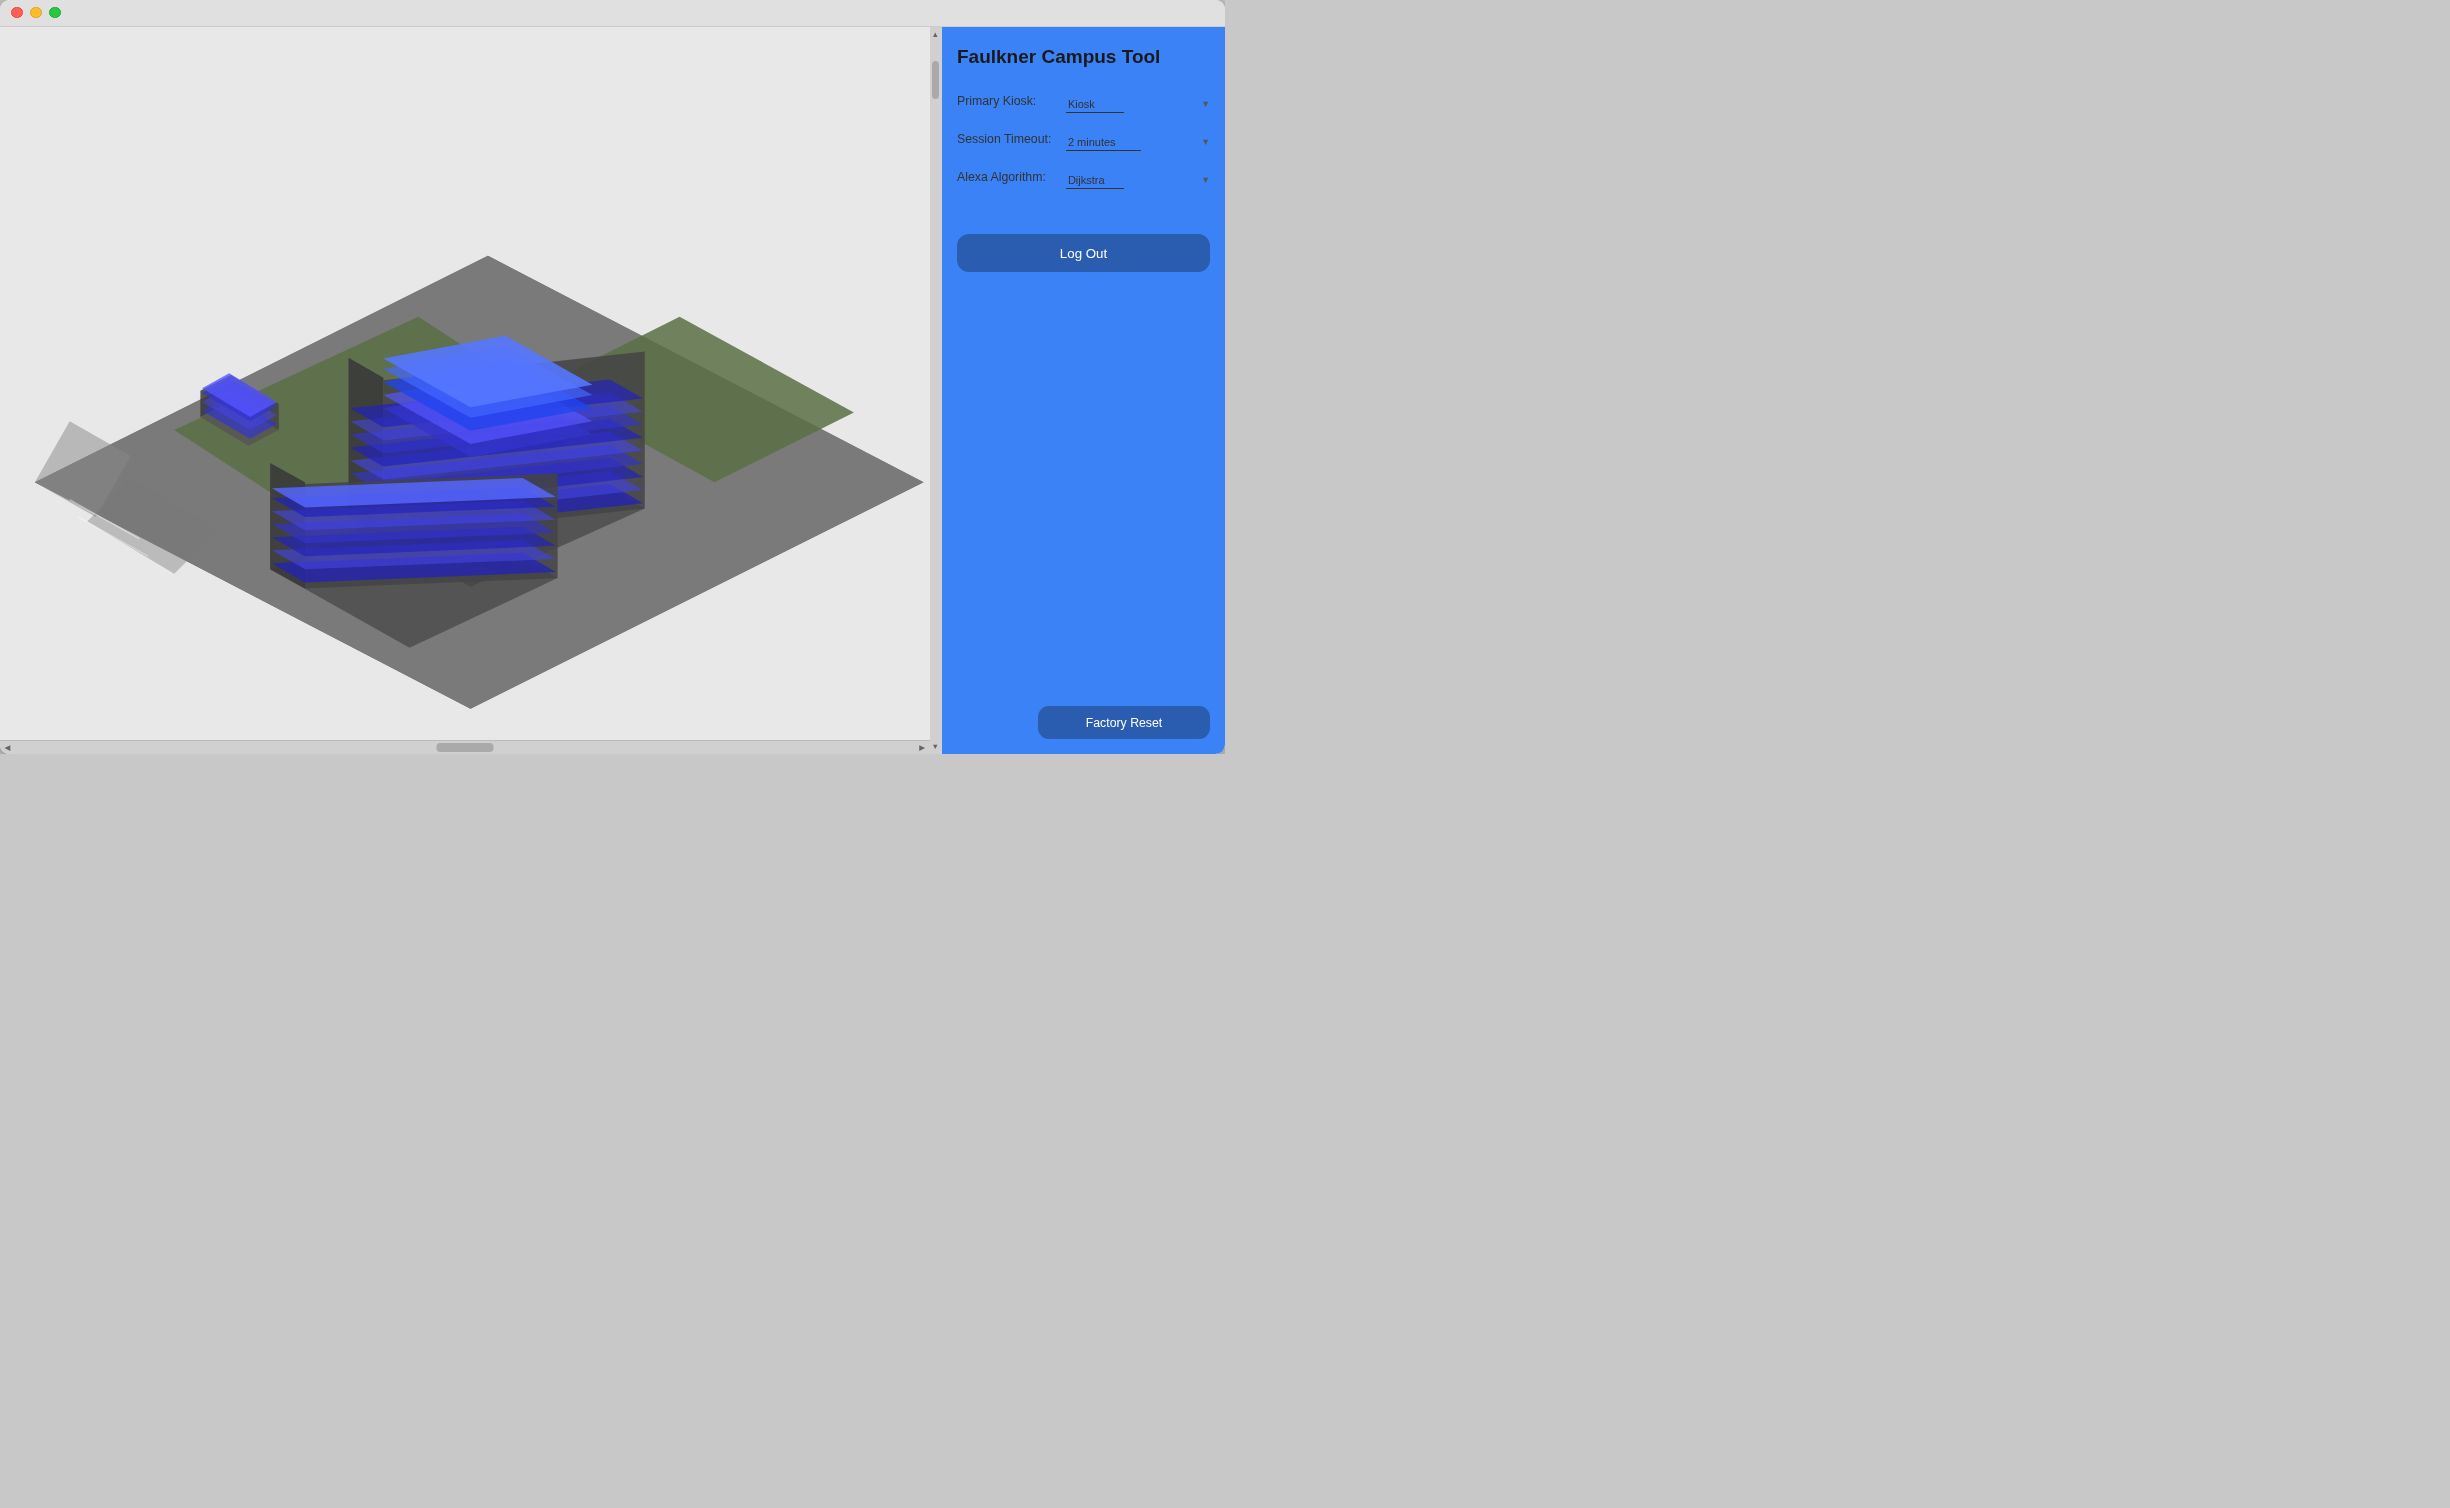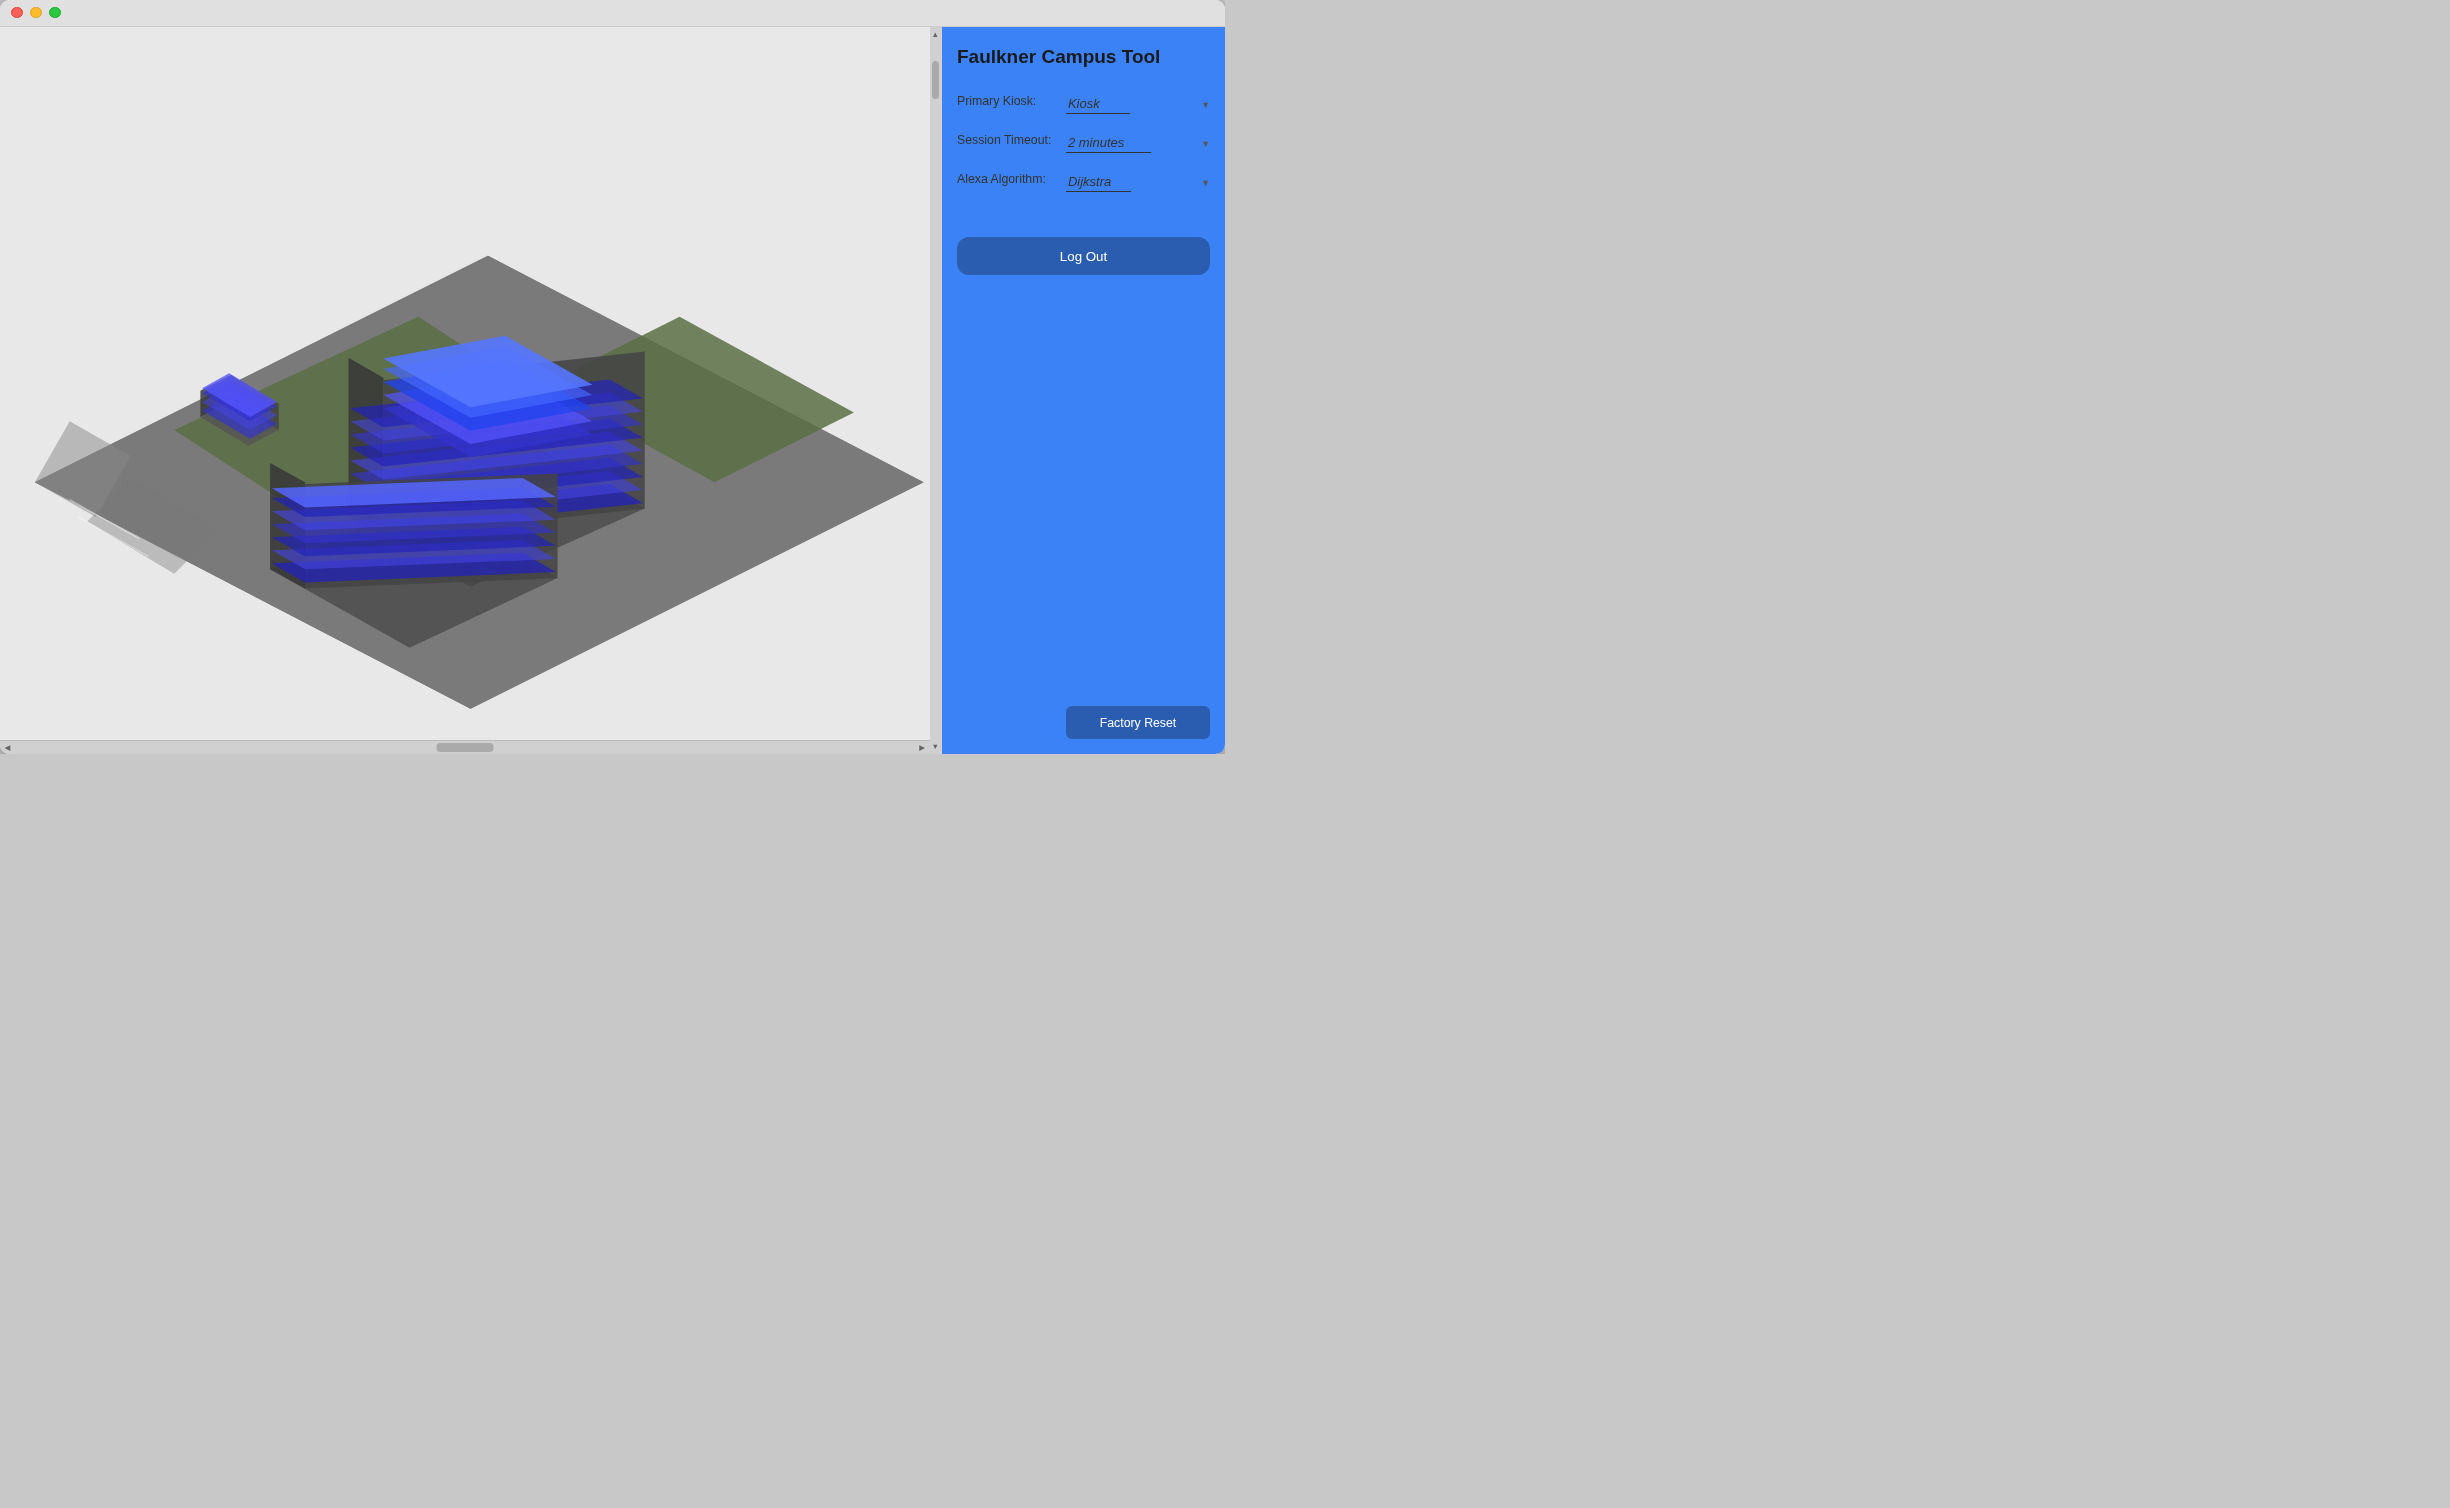--- a/index.html
+++ b/index.html
@@ -93,29 +93,28 @@
       color: #333;
       width: 109px;
       flex-shrink: 0;
     }
 
     .form-select {
       flex: 1;
       border: none;
       border-bottom: 0.9px solid #333;
       background: transparent;
-      font-size: 13px;
+      font-size: 11px;
       color: #333;
       appearance: none;
       -webkit-appearance: none;
       padding: 1.9px 19px 1.9px 1.9px;
       cursor: pointer;
       outline: none;
       position: relative;
-      font-style: italic;
     }
 
     .select-wrapper {
       flex: 1;
       position: relative;
     }
 
     .select-wrapper::after {
       content: '▾';
       position: absolute;
@@ -154,26 +153,26 @@
       color: white;
       border: none;
       border-radius: 12px;
       font-size: 13.3px;
       font-weight: 500;
       cursor: pointer;
       margin-top: 26.5px;
     }
 
     .factory-reset-btn {
-      width: 144px;
+      width: 172px;
       padding: 9.5px 7.6px;
       background: #2a5db0;
       color: white;
       border: none;
-      border-radius: 6px;
+      border-radius: 11px;
       font-size: 12.3px;
       font-weight: 500;
       cursor: pointer;
       position: absolute;
       bottom: 15px;
       right: 15px;
     }
 
     
     .scrollbar-track {

